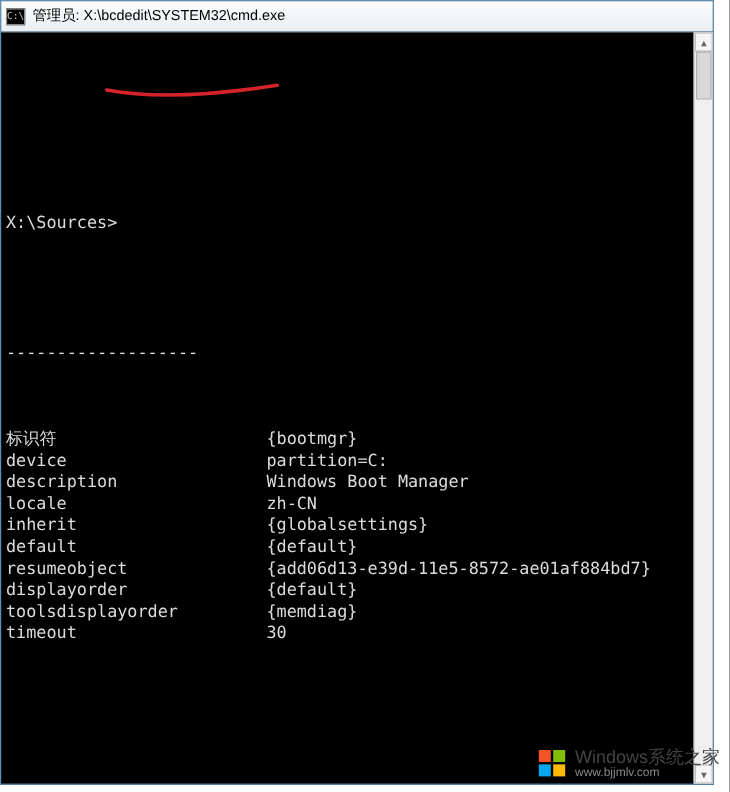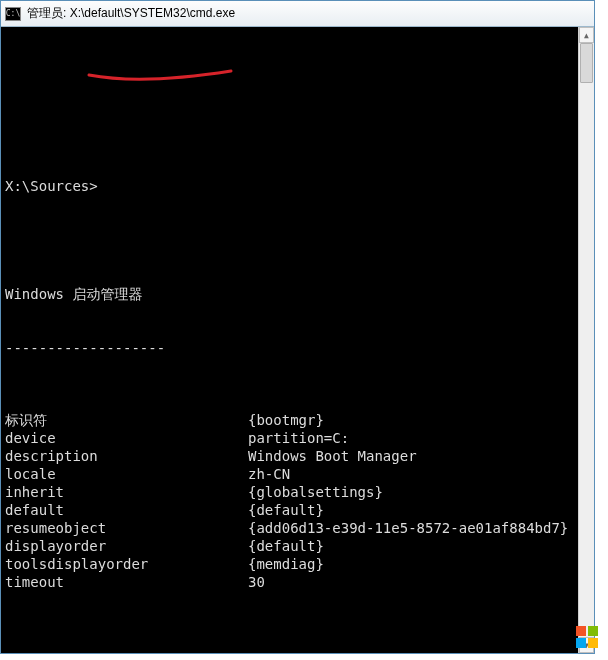--- a/index.html
+++ b/index.html
@@ -49,21 +49,21 @@
       font-size: 14px;
       line-height: 18px;
       white-space: pre;
       position: relative;
     }
     .blank { height: 18px; }
     .hr {
       letter-spacing: 0;
       overflow: hidden;
     }
-    .row { display: flex; gap: 26px; }
+    .row { display: flex; }
     .col-key { width: 217px; }
     .col-val { flex: 1; }
     .underline-annot {
       position: absolute;
       left: 86px;
       top: 42px;
       width: 146px;
       height: 18px;
       pointer-events: none;
     }
@@ -121,41 +121,40 @@
       border-radius: 1px;
     }
   </style>
 </head>
 <body>
 
 <div class="window">
 
   <div class="titlebar">
     <span class="icon-box">C:\</span>
-    <span>管理员: X:\default\SYSTEM32\cmd.exe</span>
+    <span>管理员: X:\bcdedit\SYSTEM32\cmd.exe</span>
   </div>
 
   <div class="scrollbar">
     <div class="sb-btn">▲</div>
     <div class="sb-track">
       <div class="sb-thumb"></div>
     </div>
     <div class="sb-btn">▼</div>
   </div>
 
   <div class="terminal">
 
     <svg class="underline-annot" viewBox="0 0 146 18">
       <path d="M2,6 Q55,16 144,2" stroke="#d6232a" stroke-width="3" fill="none" stroke-linecap="round"></path>
     </svg>
 
     <div class="blank"></div>
     <div class="row"><span>X:\Sources&gt;</span></div>
     <div class="blank"></div>
-    <div>Windows 启动管理器</div>
     <div class="hr">-------------------</div>
 
     <div id="bootmgr-rows"><div class="row"><span class="col-key">标识符</span><span class="col-val">{bootmgr}</span></div><div class="row"><span class="col-key">device</span><span class="col-val">partition=C:</span></div><div class="row"><span class="col-key">description</span><span class="col-val">Windows Boot Manager</span></div><div class="row"><span class="col-key">locale</span><span class="col-val">zh-CN</span></div><div class="row"><span class="col-key">inherit</span><span class="col-val">{globalsettings}</span></div><div class="row"><span class="col-key">default</span><span class="col-val">{default}</span></div><div class="row"><span class="col-key">resumeobject</span><span class="col-val">{add06d13-e39d-11e5-8572-ae01af884bd7}</span></div><div class="row"><span class="col-key">displayorder</span><span class="col-val">{default}</span></div><div class="row"><span class="col-key">toolsdisplayorder</span><span class="col-val">{memdiag}</span></div><div class="row"><span class="col-key">timeout</span><span class="col-val">30</span></div></div>
 
     <div class="blank"></div>
     
     
 
     
 
@@ -166,13 +165,17 @@
 
 </div>
 
 <div class="watermark">
   <svg class="logo" viewBox="0 0 26 26">
     <rect x="2" y="2" width="10" height="10" fill="#f35325"></rect>
     <rect x="14" y="2" width="10" height="10" fill="#81bc06"></rect>
     <rect x="2" y="14" width="10" height="10" fill="#05a6f0"></rect>
     <rect x="14" y="14" width="10" height="10" fill="#ffba08"></rect>
   </svg>
+  <div>
+    <div><span class="txt1">Windows</span><span class="txt1">系统之家</span></div>
+    <div class="txt2">www.bjjmlv.com</div>
+  </div>
 </div>
 
 </body></html>

